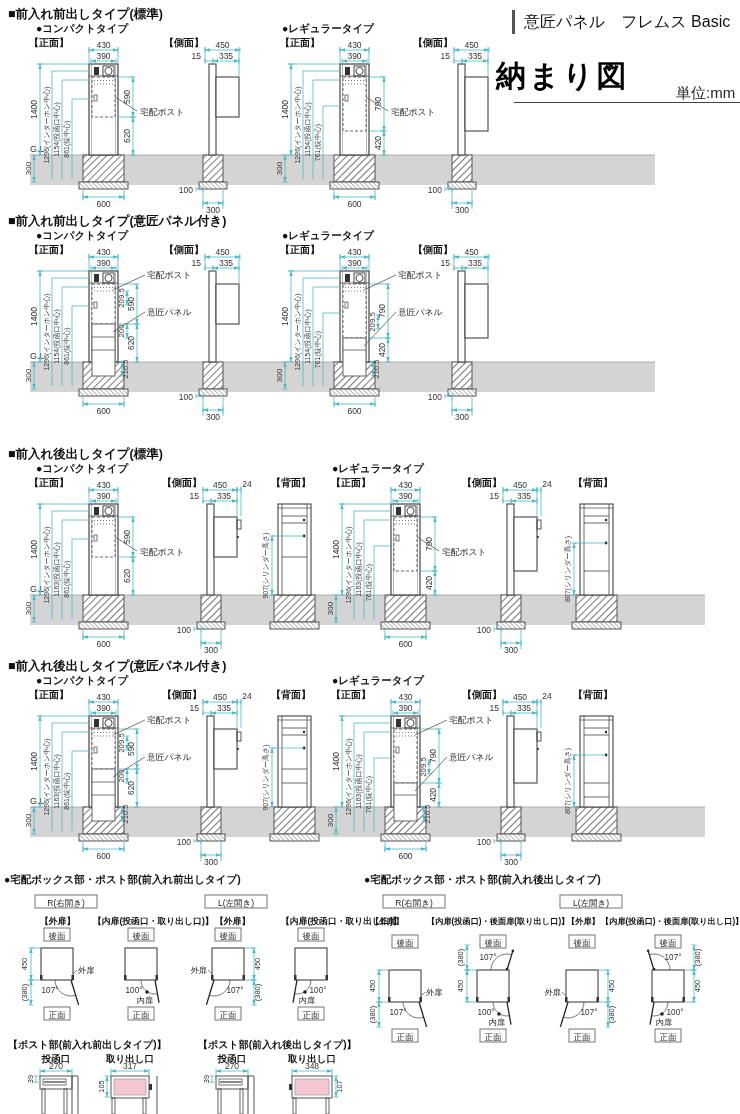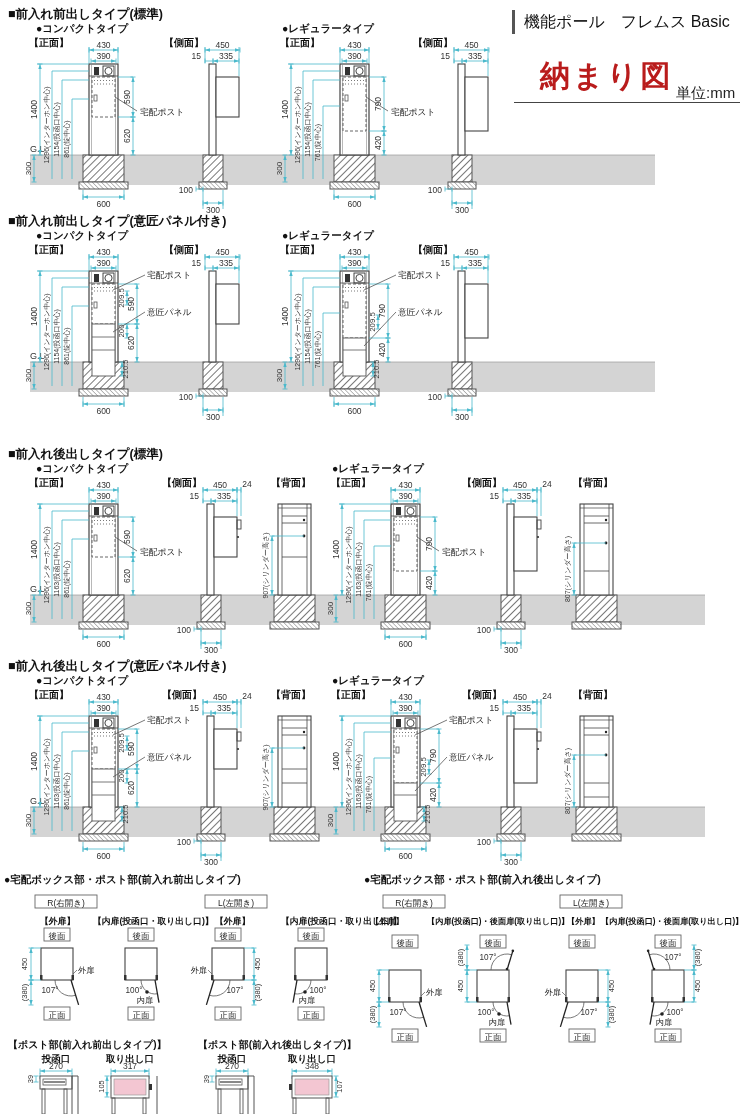--- a/index.html
+++ b/index.html
@@ -1,32 +1,32 @@
 <!DOCTYPE html>
 <html><head>
 <meta charset="utf-8">
 <style>
   html,body{margin:0;padding:0;background:#fff}
   .page{position:relative;width:740px;height:1114px;background:#fff;overflow:hidden;
         font-family:"Liberation Sans","DejaVu Sans",sans-serif;}
   .hdr-brand{position:absolute;left:512px;top:10px;font-size:16px;color:#111;display:flex;gap:9px;align-items:center}
   .hdr-brand .bar{width:3px;height:24px;background:#555}
-  .hdr-title{position:absolute;left:540px;top:56px;font-size:30px;font-weight:bold;color:#b91c1c;letter-spacing:3px}
+  .hdr-title{position:absolute;left:496px;top:56px;font-size:30px;font-weight:bold;color:#000000;letter-spacing:3px}
   .hdr-unit{position:absolute;left:676px;top:84px;font-size:15px;color:#222}
   .hdr-rule{position:absolute;left:514px;top:102px;width:226px;border-top:1.5px solid #444}
   svg{position:absolute;left:0;top:0}
   svg text{font-family:"Liberation Sans","DejaVu Sans",sans-serif}
 </style>
 </head>
 <body>
 
 <div class="page">
   <div class="hdr-brand">
     <span class="bar"></span>
-    <span>機能ポール　フレムス Basic</span>
+    <span>意匠パネル　フレムス Basic</span>
   </div>
   <div class="hdr-title">納まり図</div>
   <div class="hdr-unit">単位:mm</div>
   <div class="hdr-rule"></div>
   <svg id="drawing" width="740" height="1114" viewBox="0 0 740 1114">
       <defs>
         <pattern id="h1" width="5" height="5" patternUnits="userSpaceOnUse" patternTransform="rotate(45)">
           <rect width="5" height="5" fill="#fff"></rect>
           <line x1="0" y1="0" x2="0" y2="5" stroke="#555" stroke-width="1.6"></line>
         </pattern>

